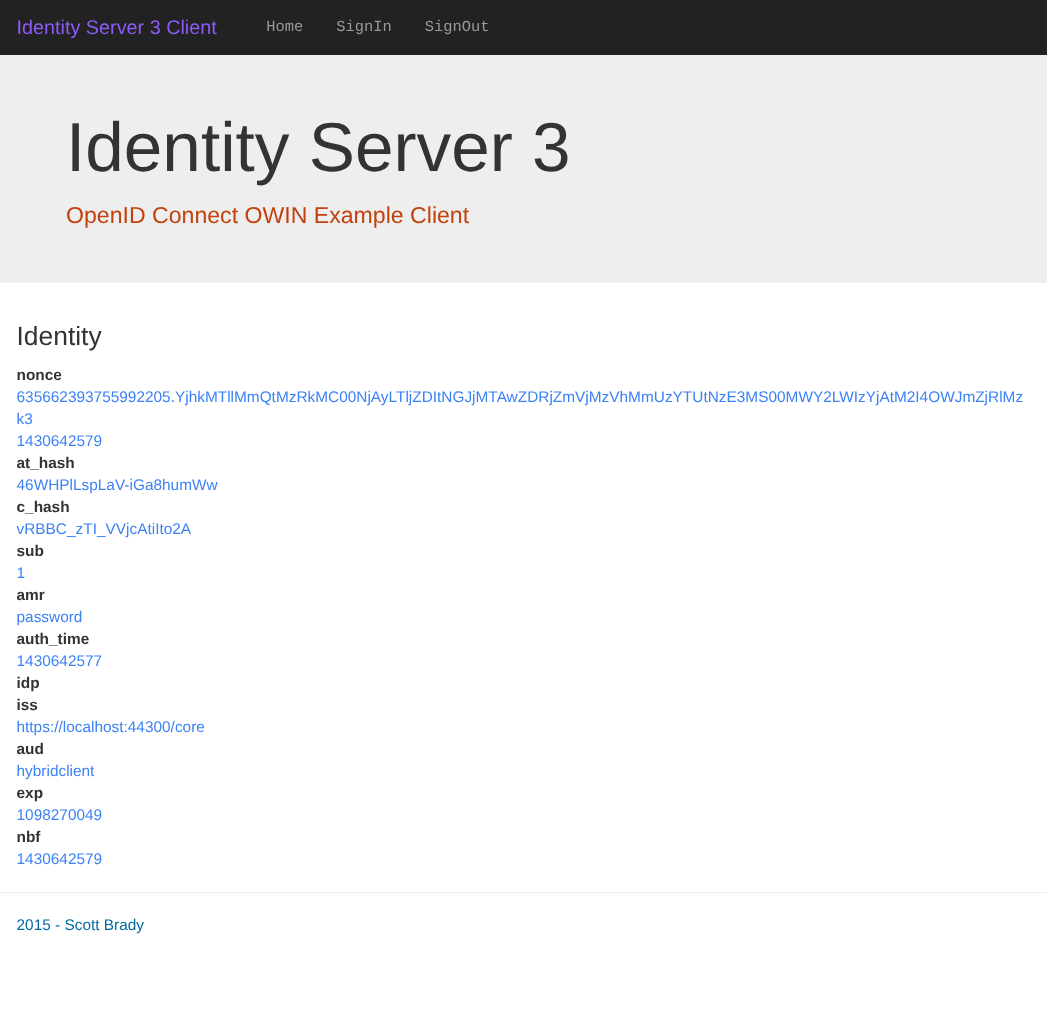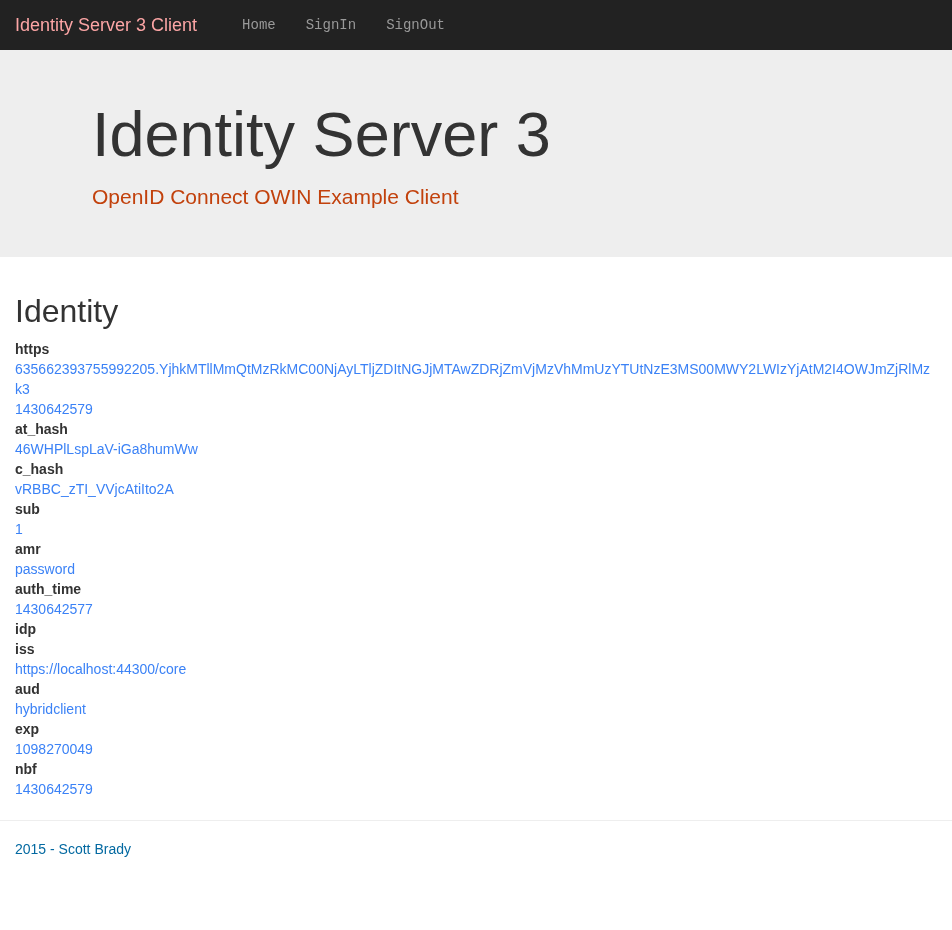--- a/index.html
+++ b/index.html
@@ -11,21 +11,21 @@
       width: 952px;
     }
     .navbar {
       background: #222;
       min-height: 50px;
       padding: 0 15px;
       display: flex;
       align-items: center;
     }
     .navbar-brand {
-      color: #fca5a5;
+      color: #8b5cf6;
       font-size: 18px;
       padding: 15px 15px 15px 0;
       text-decoration: none;
       line-height: 20px;
     }
     .navbar-nav {
       display: flex;
       list-style: none;
       margin-left: 15px;
       font-family: Liberation Mono, monospace;
@@ -33,40 +33,40 @@
     .navbar-nav li a {
       color: #999;
       text-decoration: none;
       padding: 15px;
       display: block;
       line-height: 20px;
       font-size: 14px;
     }
     .jumbotron {
       background: #eee;
-      padding: 48px 92px;
+      padding: 48px 60px;
       margin-bottom: 30px;
       margin-top: 0;
     }
     .jumbotron h1 {
       font-size: 63px;
       font-weight: 500;
       color: #333;
       margin-bottom: 15px;
     }
     .jumbotron p {
       font-size: 21px;
       font-weight: 200;
       color: #c2410c;
     }
     .content {
       padding: 0 15px;
     }
     .content h2 {
-      font-size: 32px;
+      font-size: 24px;
       font-weight: 500;
       margin-top: 36px;
       margin-bottom: 10px;
       color: #333;
     }
     dl {
       margin-top: 0;
       margin-bottom: 20px;
     }
     dt {
@@ -110,21 +110,21 @@
 </nav>
 
 <div class="jumbotron">
   <h1>Identity Server 3</h1>
   <p>OpenID Connect OWIN Example Client</p>
 </div>
 
 <div class="content">
   <h2>Identity</h2>
   <dl id="claims-list">
-      <dt>https</dt>
+      <dt>nonce</dt>
       <dd>635662393755992205.YjhkMTllMmQtMzRkMC00NjAyLTljZDItNGJjMTAwZDRjZmVjMzVhMmUzYTUtNzE3MS00MWY2LWIzYjAtM2I4OWJmZjRlMzk3</dd>
       <dd>1430642579</dd>
       <dt>at_hash</dt>
       <dd>46WHPlLspLaV-iGa8humWw</dd>
       <dt>c_hash</dt>
       <dd>vRBBC_zTI_VVjcAtiIto2A</dd>
       <dt>sub</dt>
       <dd>1</dd>
       <dt>amr</dt>
       <dd>password</dd>

